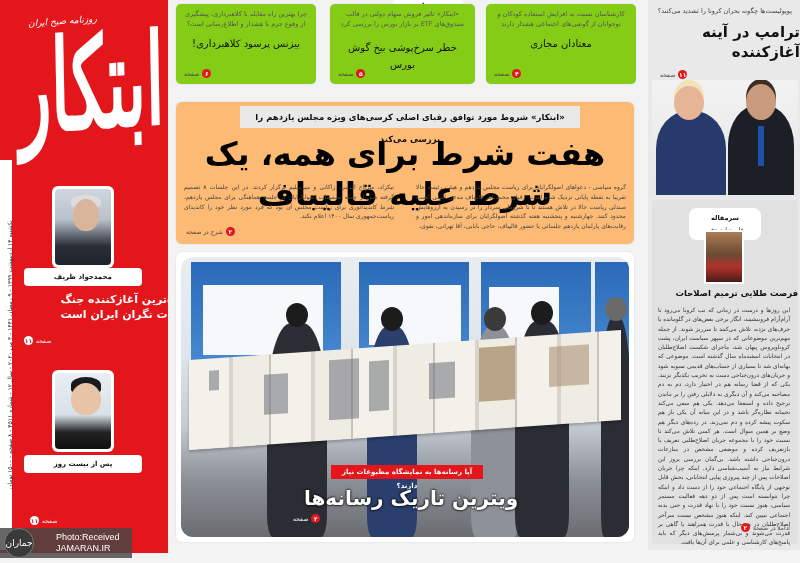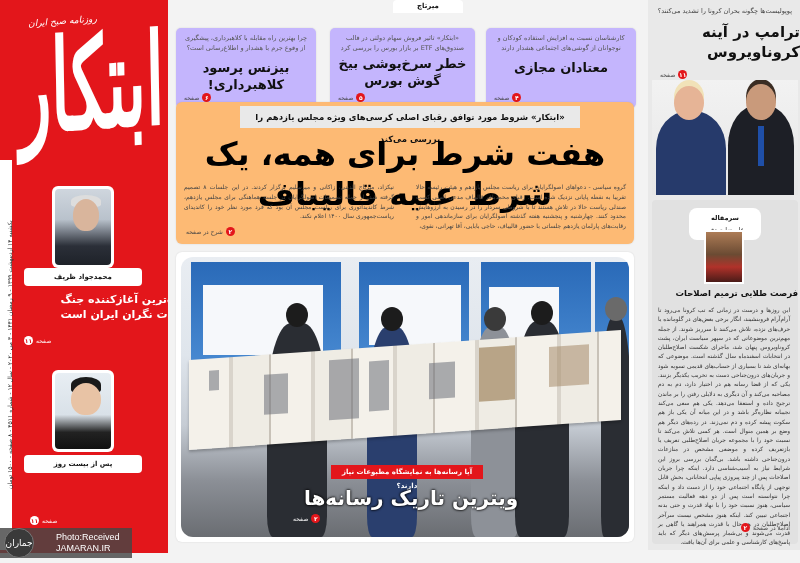--- a/index.html
+++ b/index.html
@@ -57,25 +57,25 @@
 
   .watermark {
     position: absolute; left: 0; top: 528px; width: 132px; height: 30px;
     background: rgba(70,70,70,0.82); display: flex; align-items: center; direction: ltr;
   }
   .watermark .wm-logo { width: 30px; height: 30px; border-radius: 50%; background: #3a3a3a; border: 1px solid #777; color: #fff; font-size: 9px; text-align: center; line-height: 28px; margin-left: 4px; }
   .watermark .wm-text { color: #fff; font-family: "Liberation Sans", sans-serif; font-size: 9px; line-height: 11px; margin-left: 22px; }
 
   
   .teaser {
-    position: absolute; top: 28px; height: 80px; background: #c4b5fd; border-radius: 5px;
+    position: absolute; top: 4px; height: 80px; background: #84cc16; border-radius: 5px;
     box-shadow: 0 0 2px rgba(0,0,0,0.12); padding: 5px 8px; text-align: center;
   }
   .teaser .lead { font-size: 6.5px; color: #555; line-height: 10px; }
-  .teaser .title { font-size: 13px; font-weight: bold; line-height: 17px; margin-top: 6px; color: #111; }
+  .teaser .title { font-size: 10px; font-weight: normal; line-height: 17px; margin-top: 6px; color: #111; }
   .teaser .page-ref { left: 8px; bottom: 6px; }
   .pishkhan-tab {
     position: absolute; left: 393px; top: 0; width: 70px; height: 13px; background: #fff;
     border-radius: 4px 4px 0 0; font-size: 7px; font-weight: bold; text-align: center; line-height: 13px;
   }
 
   
   .lead-story {
     position: absolute; left: 176px; top: 102px; width: 458px; height: 142px;
     background: #fdba74; border-radius: 6px; box-shadow: 0 0 2px rgba(0,0,0,0.12);
@@ -212,21 +212,21 @@
   <div class="lead">چرا بهترین راه مقابله با کلاهبرداری، پیشگیری از وقوع جرم با هشدار و اطلاع‌رسانی است؟</div>
   <div class="title">بیزنس پرسود کلاهبرداری!</div>
   <div class="page-ref dark">
     <span class="dot">۶</span>
     <span>صفحه</span>
   </div>
 </div>
 
 <div class="teaser" style="left:330px; width:145px;">
   <div class="lead">«ابتکار» تاثیر فروش سهام دولتی در قالب صندوق‌های ETF بر بازار بورس را بررسی کرد</div>
-  <div class="title" style="margin-top:2px;">خطر سرخ‌پوشی بیخ گوش بورس</div>
+  <div class="title" style="margin-top:10px;">خطر سرخ‌پوشی بیخ گوش بورس</div>
   <div class="page-ref dark">
     <span class="dot">۵</span>
     <span>صفحه</span>
   </div>
 </div>
 
 <div class="teaser" style="left:486px; width:150px;">
   <div class="lead">کارشناسان نسبت به افزایش استفاده کودکان و نوجوانان از گوشی‌های اجتماعی هشدار دارند</div>
   <div class="title">معتادان مجازی</div>
   <div class="page-ref dark">
@@ -288,21 +288,21 @@
       <span class="dot" style="background:#e3161b; color:#fff;">۲</span>
       <span>صفحه</span>
     </div>
   </div>
 </div>
 
 <div class="right-col">
   <div class="rc-lead">پوپولیست‌ها چگونه بحران کرونا را تشدید می‌کنند؟</div>
   <div class="rc-title">
     <span>ترامپ در آینه</span>
-    <span class="line2">کروناویروس</span>
+    <span class="line2">آغازکننده</span>
   </div>
   <div class="page-ref dark rc-ref">
     <span class="dot">۱۱</span>
     <span>صفحه</span>
   </div>
   <div class="trump-photo">
     <div class="suit t"></div>
       <div class="shead t"></div>
     <div class="suit b"></div>
       <div class="shead b"></div>

